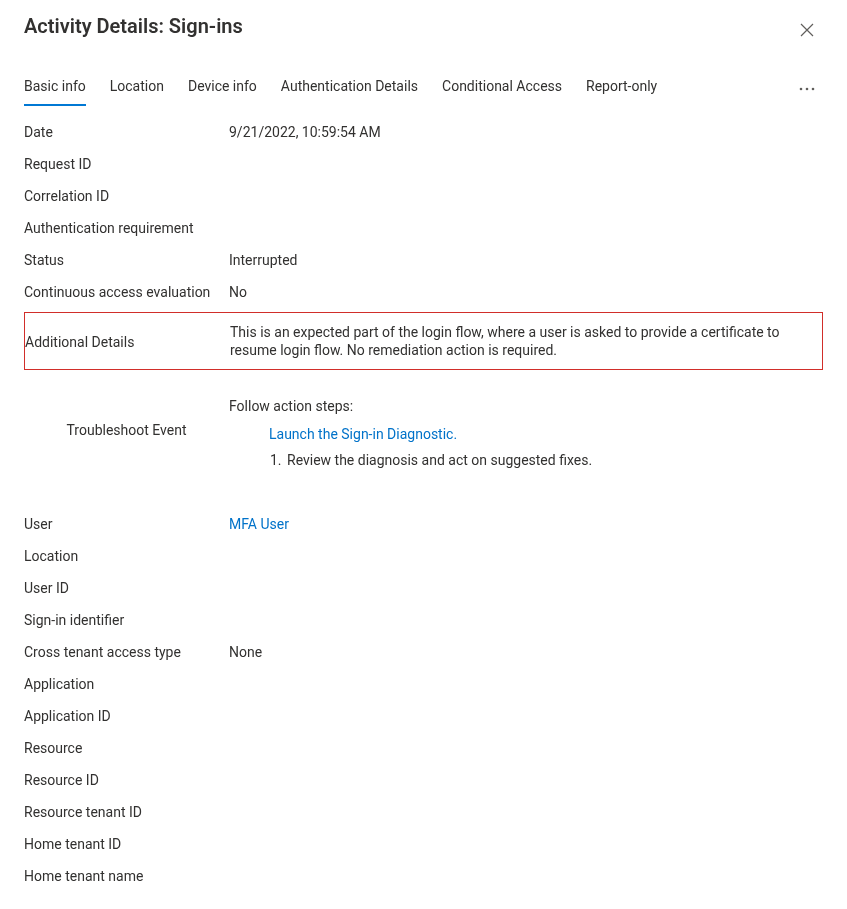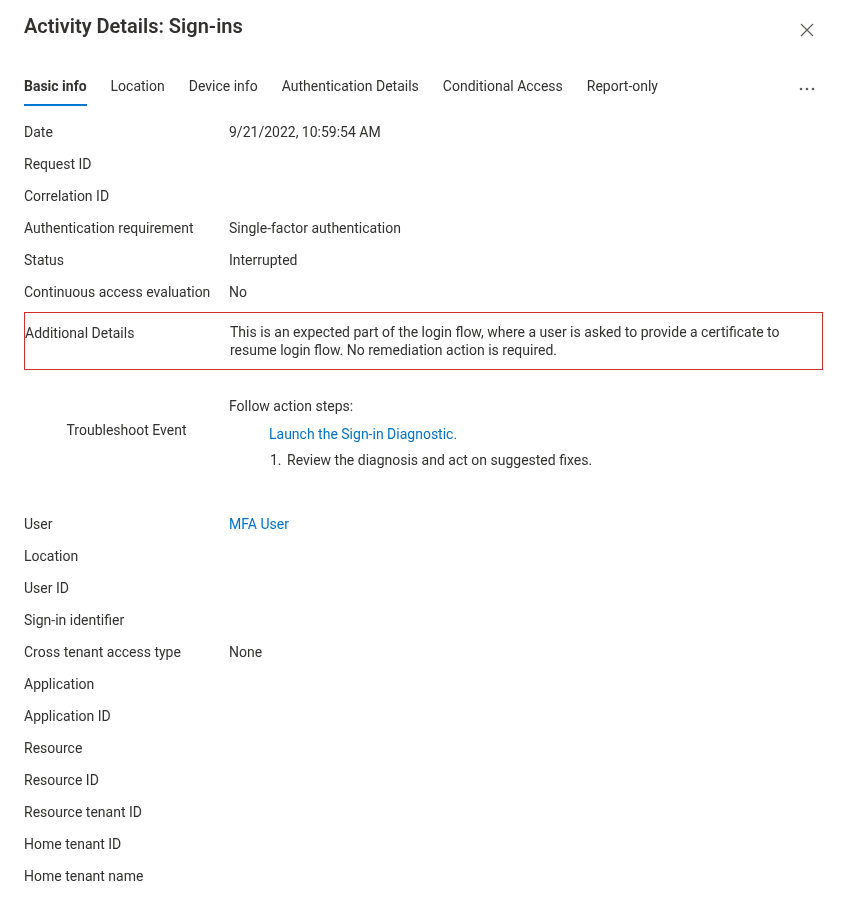--- a/index.html
+++ b/index.html
@@ -63,40 +63,40 @@
     gap: 24px;
   }
   .tab {
     padding: 6px 0 10px 0;
     font-size: 14px;
     color: #323130;
     cursor: pointer;
     border-bottom: 2px solid transparent;
   }
   .tab.active {
-    font-weight: 700;
+    font-weight: 400;
     border-bottom: 2px solid #0078d4;
   }
   .more-btn {
     width: 32px;
     height: 32px;
     display: flex;
     align-items: center;
     justify-content: center;
     cursor: pointer;
     color: #605e5c;
   }
   .more-btn svg { width: 16px; height: 4px; }
   .content {
     padding-top: 10px;
     padding-bottom: 40px;
   }
   .row {
     display: flex;
-    align-items: flex-start;
+    align-items: center;
     padding: 8px 0;
   }
   .row .label {
     flex: 0 0 205px;
     color: #323130;
   }
   .row .value {
     flex: 1;
     color: #323130;
   }
@@ -201,21 +201,20 @@
             <div class="row">
               <div class="label">Request ID</div>
               <div class="value"></div>
             </div>
             <div class="row">
               <div class="label">Correlation ID</div>
               <div class="value"></div>
             </div>
             <div class="row">
               <div class="label">Authentication requirement</div>
-              <div class="value">Single-factor authentication</div>
             </div>
             <div class="row">
               <div class="label">Status</div>
               <div class="value">Interrupted</div>
             </div>
             <div class="row">
               <div class="label">Continuous access evaluation</div>
               <div class="value">No</div>
             </div>
           </div>

